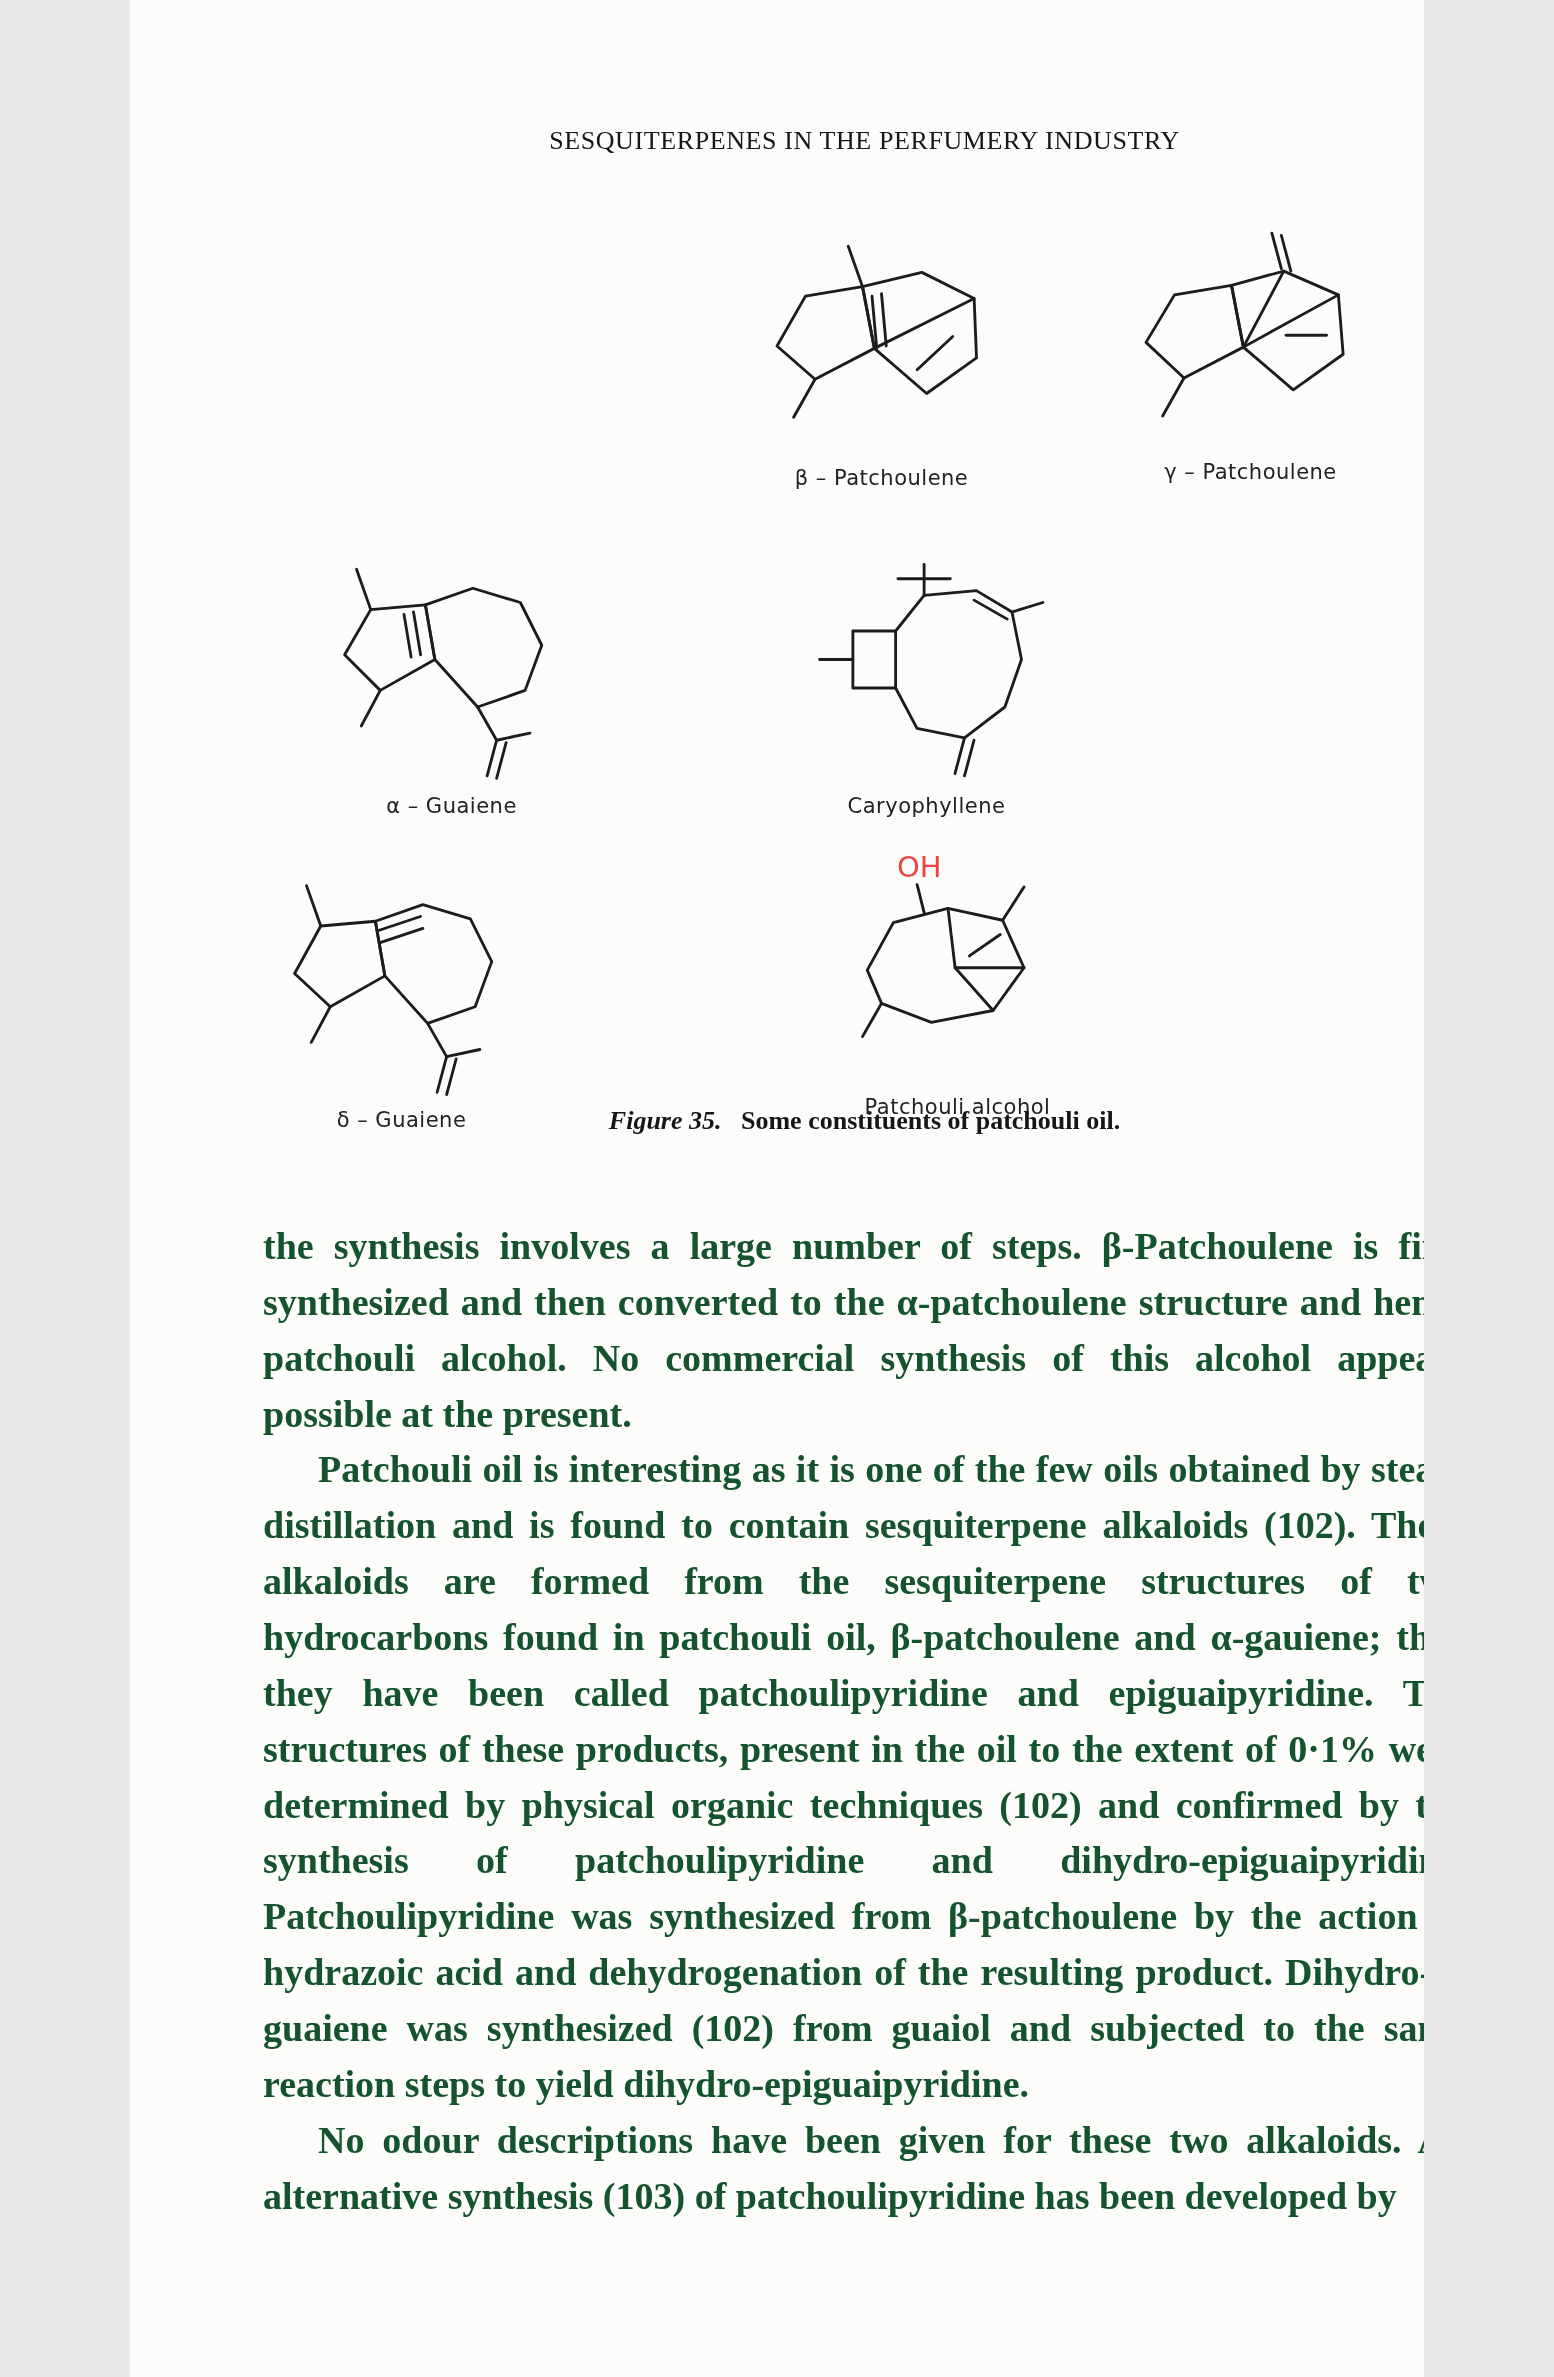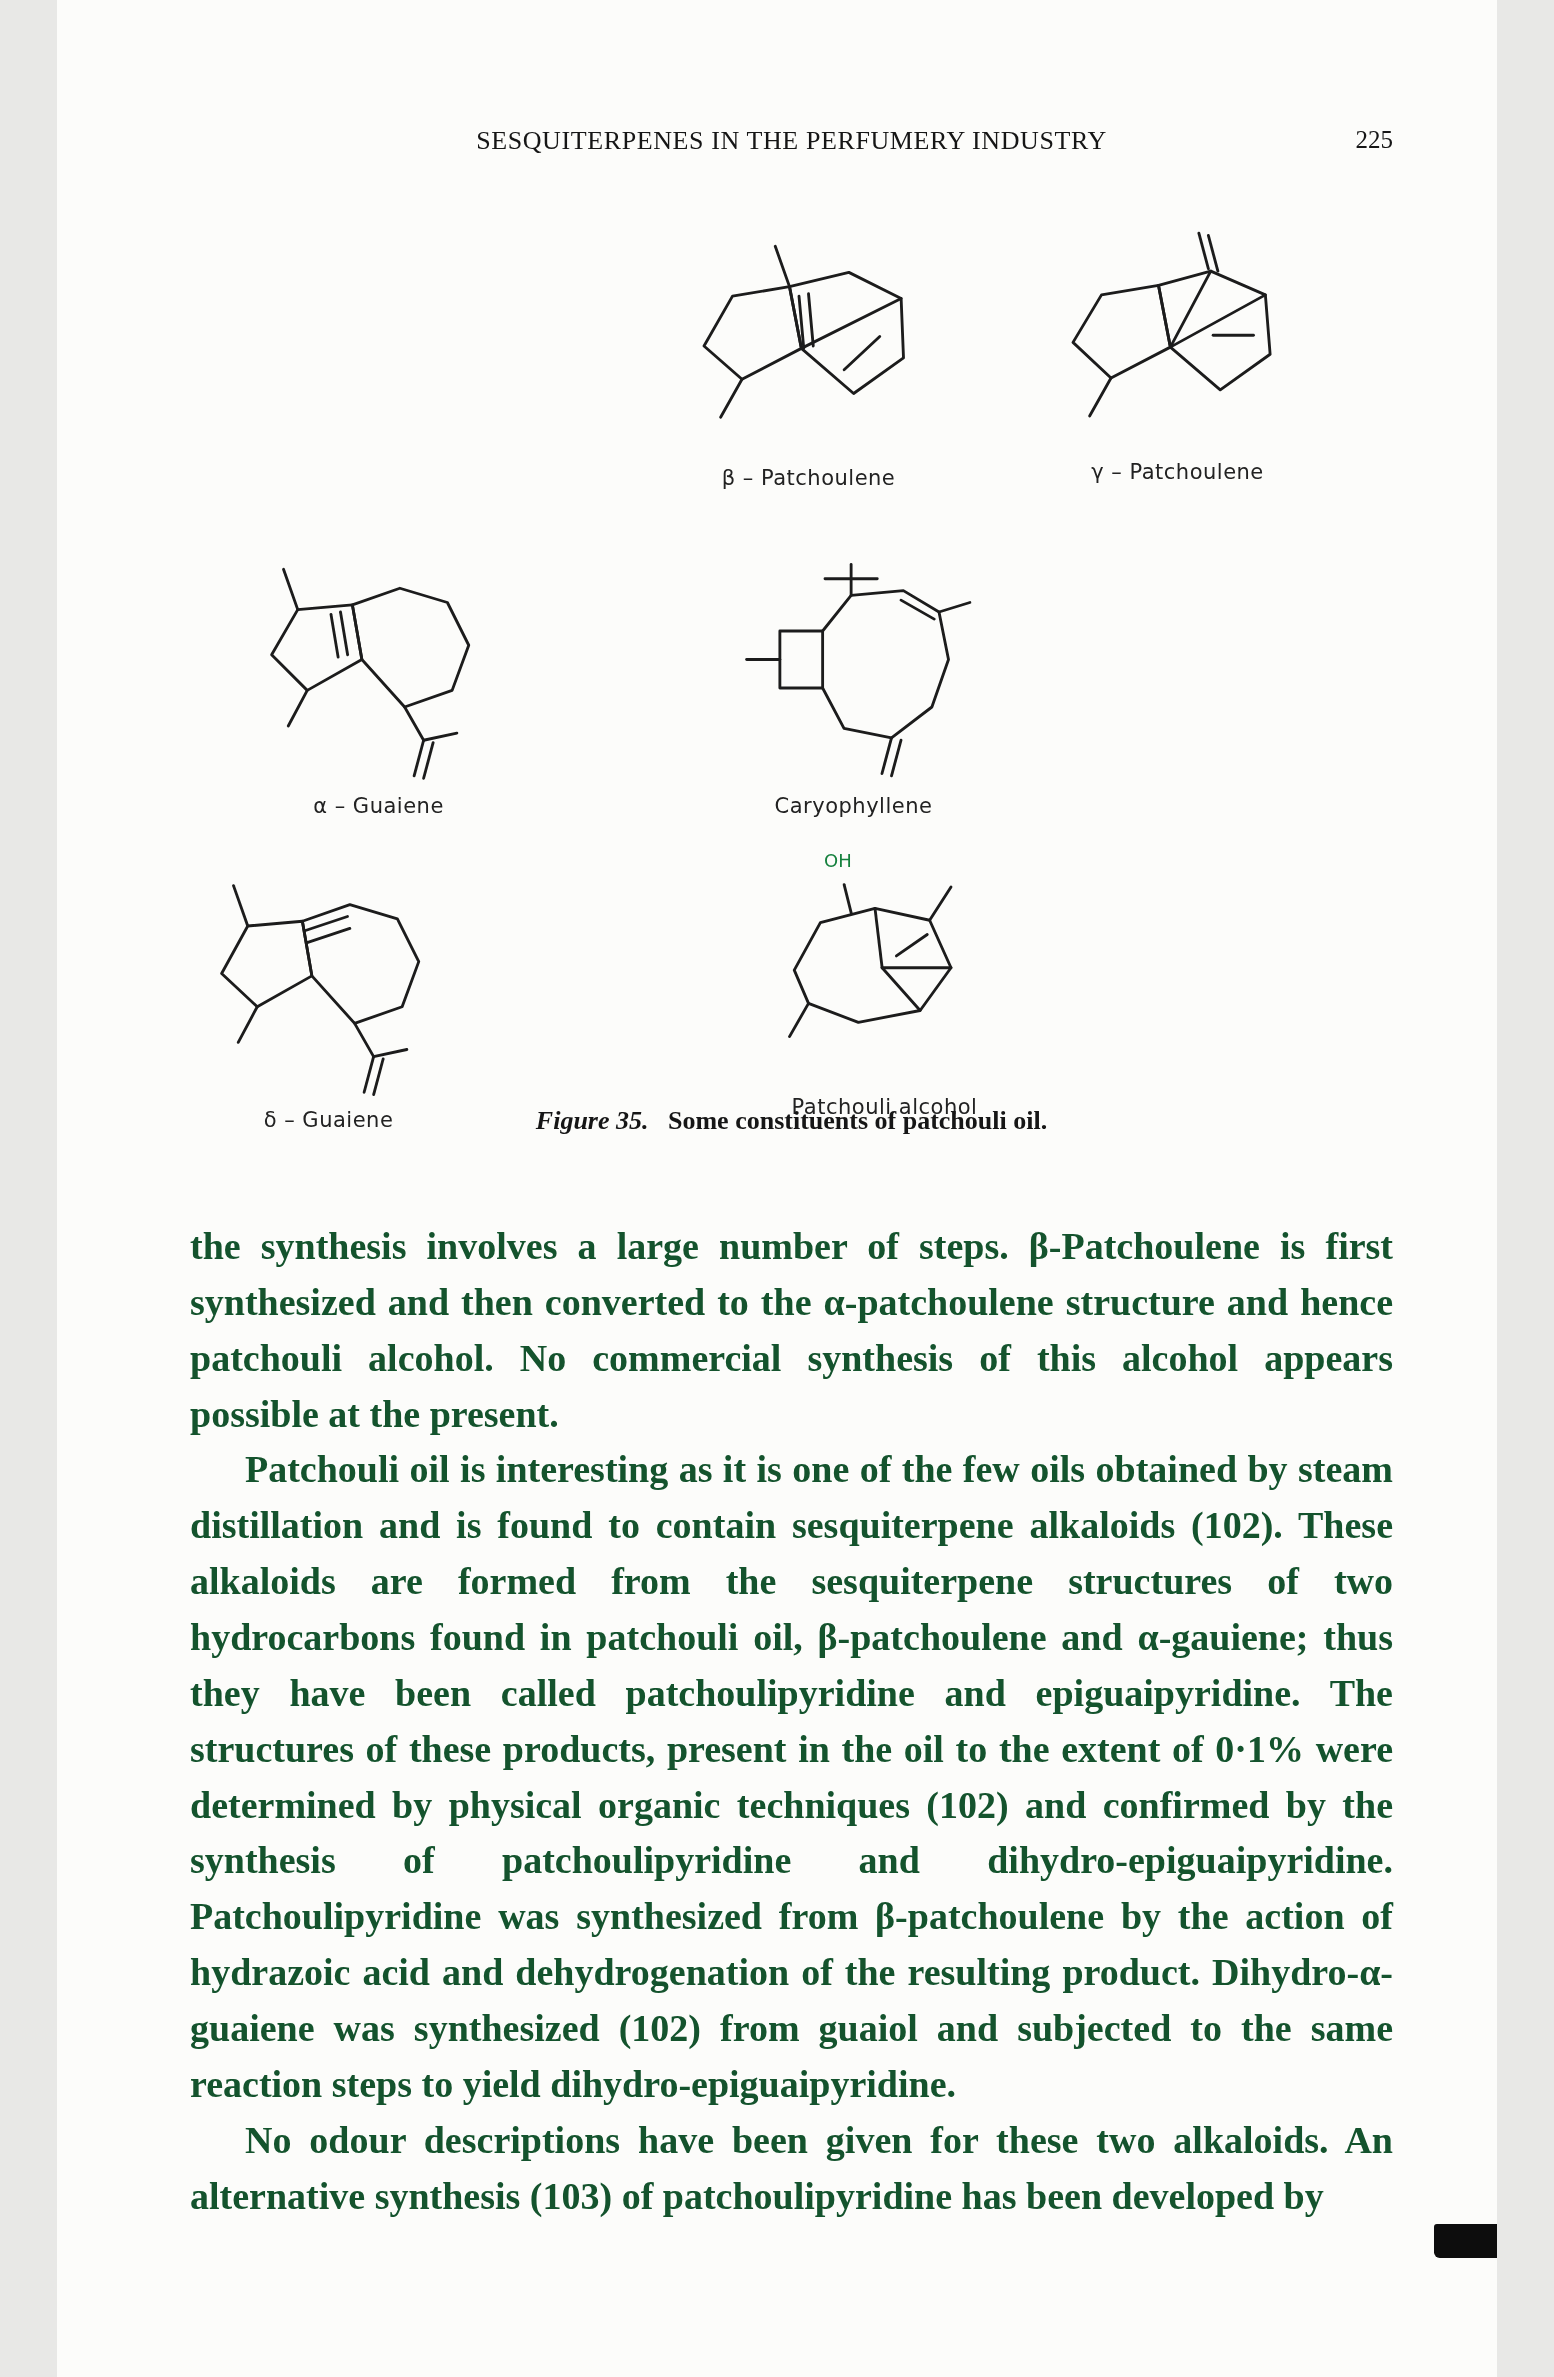--- a/index.html
+++ b/index.html
@@ -1,19 +1,19 @@
 <!DOCTYPE html>
 <html style="font-size:15px"><head>
 <meta charset="utf-8">
 <style>
   * { margin:0; padding:0; box-sizing:border-box; }
   html,body { background:#e8e8e6; }
   .page {
     position:relative;
-    width:1440px; height:2378px;
+    width:1294px; height:2378px;
     background:#fcfcfa;
     font-family:"Liberation Serif", serif;
     color:#161616;
     overflow:hidden;
     margin:0 auto;
   }
   
   .header {
     position:absolute; top:126px; left:133px; width:1203px;
     display:flex; justify-content:center; align-items:baseline;
@@ -30,21 +30,21 @@
   .struct svg path {
     fill:none; stroke:#1c1c1c; stroke-width:2.4;
     stroke-linecap:round; stroke-linejoin:round;
   }
   .struct-label {
     font-family:"DejaVu Sans", sans-serif;
     font-size:21px; color:#222; margin-top:5.7px; letter-spacing:0.5px;
   }
   .oh-label {
     position:absolute; top:-5.7px; left:82px;
-    font-family:"DejaVu Sans", sans-serif; font-size:18px; color:#15803d;
+    font-family:"DejaVu Sans", sans-serif; font-size:29px; color:#ef4444;
   }
   
   .caption {
     position:absolute; top:1106px; left:133px; width:1203px;
     text-align:center; font-size:26px;
   }
   .caption .cap-label { font-style:italic; font-weight:bold; margin-right:9.5px; }
   .caption .cap-text  { font-weight:bold;margin-left:10px; }
   
   .body-text {

